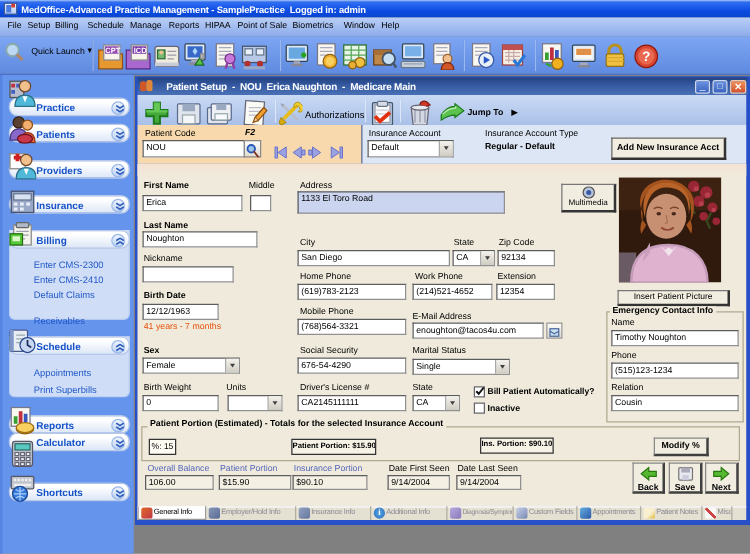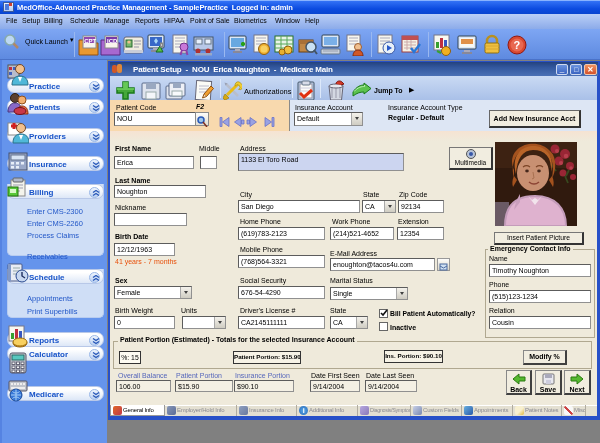--- a/index.html
+++ b/index.html
@@ -222,22 +222,22 @@
     <div class="chev">
       <svg width="8" height="7" viewBox="0 0 8 7">
         <g stroke="#2858b8" stroke-width="1.3" fill="none">
           <path d="M1 2.5 L4 0.5 L7 2.5"></path>
           <path d="M1 5.5 L4 3.5 L7 5.5"></path>
         </g>
       </svg>
     </div>
   </div>
 <div class="slink" style="top:207px">Enter CMS-2300</div>
-<div class="slink" style="top:219px">Enter CMS-2260</div>
-<div class="slink" style="top:231px">Process Claims</div>
+<div class="slink" style="top:219px">Enter CMS-2410</div>
+<div class="slink" style="top:231px">Default Claims</div>
 <div class="slink" style="top:252px">Receivables</div>
 <div class="spanel" style="top:269px;height:49px"></div>
 <div class="sbtn" style="top:269px">
     <div class="t">Schedule</div>
     <div class="chev">
       <svg width="8" height="7" viewBox="0 0 8 7">
         <g stroke="#2858b8" stroke-width="1.3" fill="none">
           <path d="M1 2.5 L4 0.5 L7 2.5"></path>
           <path d="M1 5.5 L4 3.5 L7 5.5"></path>
         </g>
@@ -262,21 +262,21 @@
     <div class="chev">
       <svg width="8" height="7" viewBox="0 0 8 7">
         <g stroke="#2858b8" stroke-width="1.3" fill="none">
           <path d="M1 0.5 L4 2.5 L7 0.5"></path>
           <path d="M1 3.5 L4 5.5 L7 3.5"></path>
         </g>
       </svg>
     </div>
   </div>
 <div class="sbtn" style="top:386px">
-    <div class="t">Medicare</div>
+    <div class="t">Shortcuts</div>
     <div class="chev">
       <svg width="8" height="7" viewBox="0 0 8 7">
         <g stroke="#2858b8" stroke-width="1.3" fill="none">
           <path d="M1 0.5 L4 2.5 L7 0.5"></path>
           <path d="M1 3.5 L4 5.5 L7 3.5"></path>
         </g>
       </svg>
     </div>
   </div>
 

